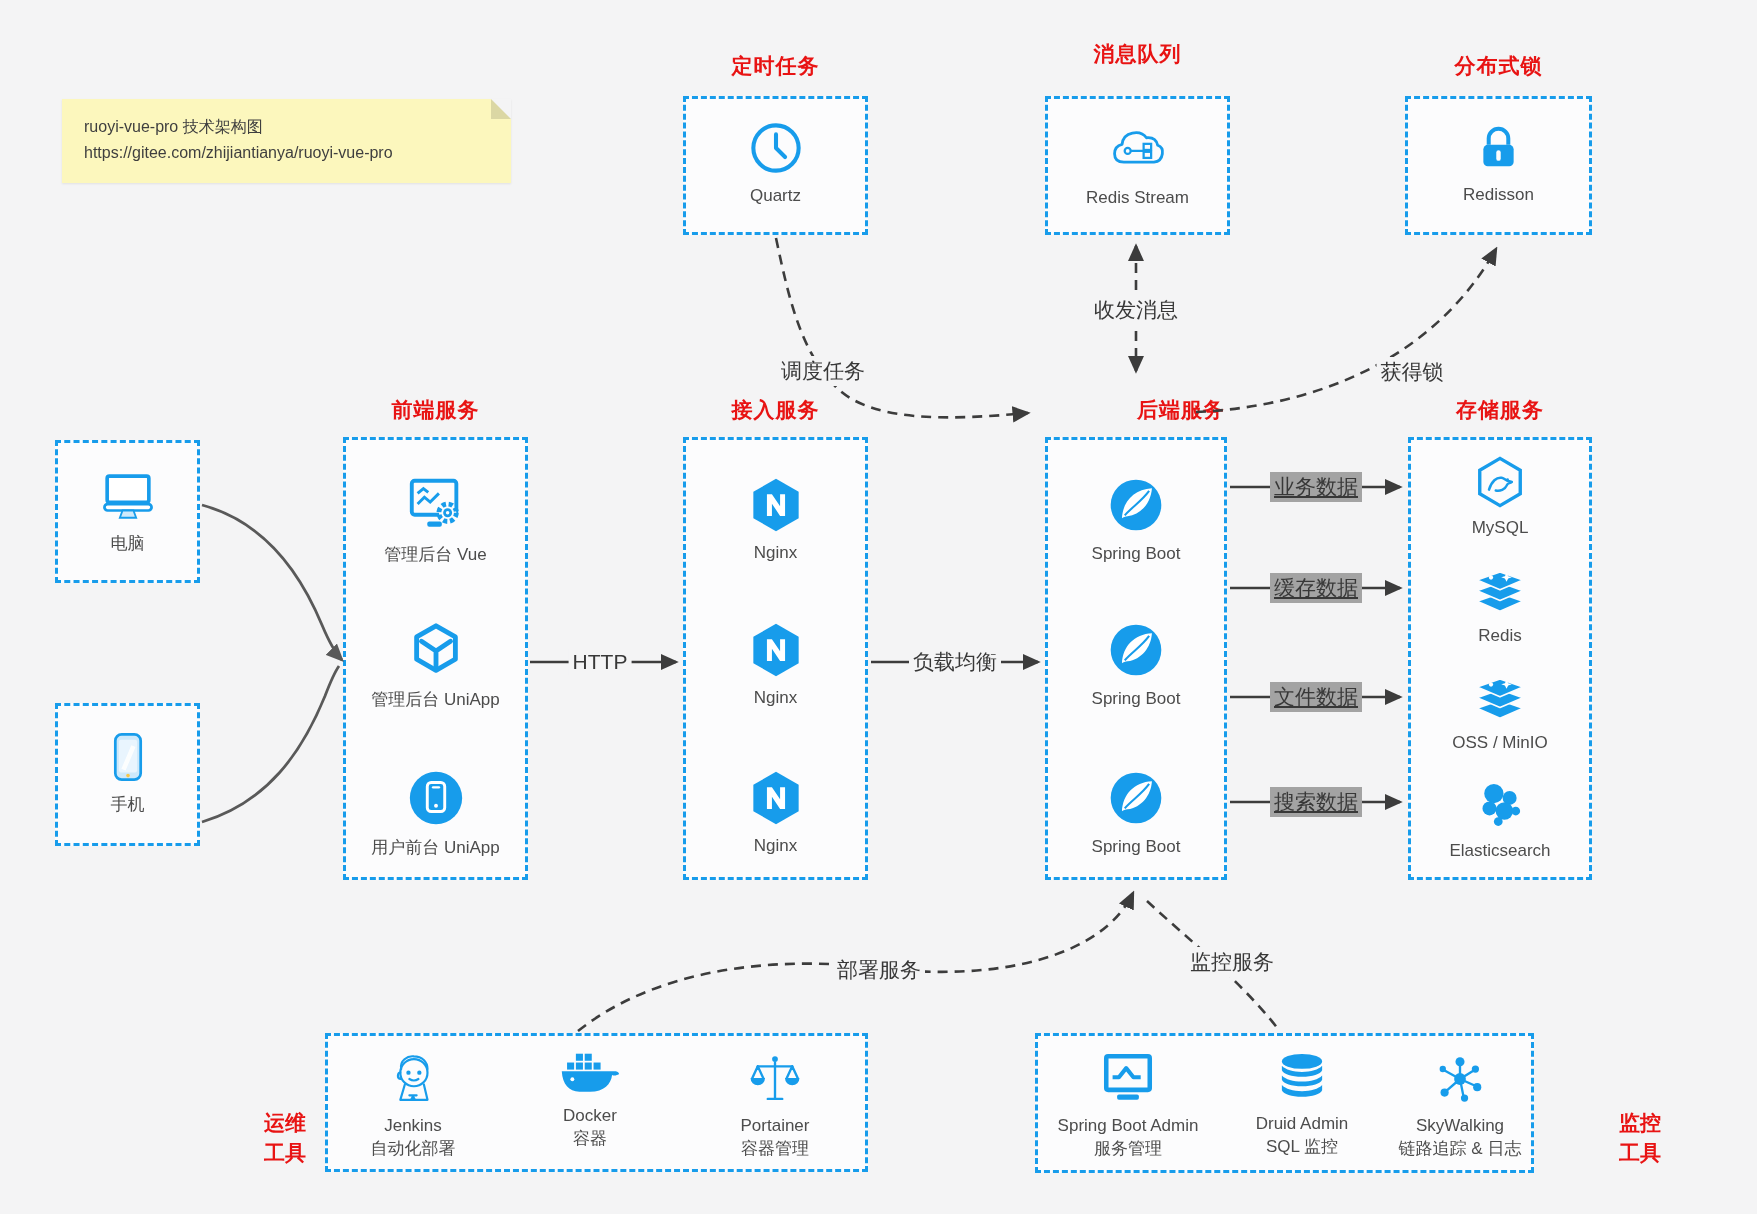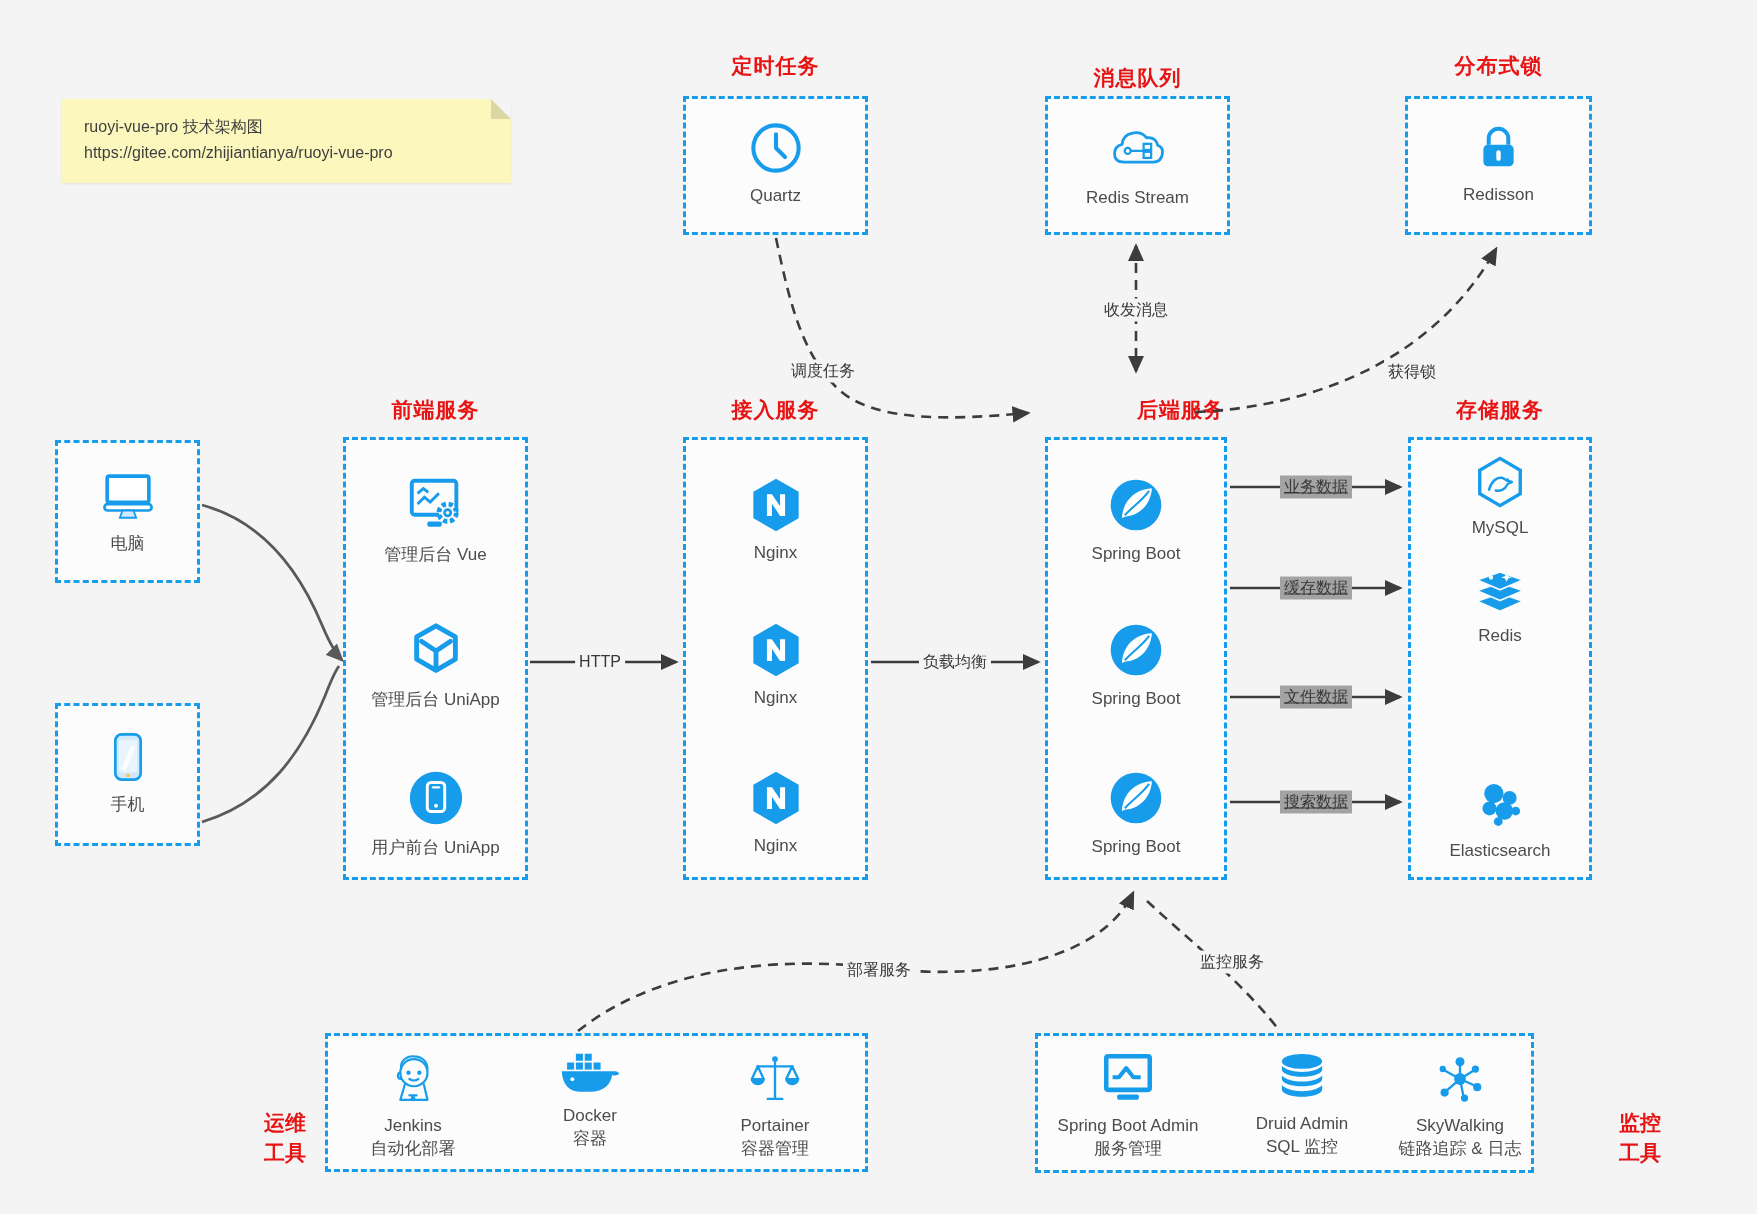--- a/index.html
+++ b/index.html
@@ -19,37 +19,37 @@
   .cluster{position:absolute;border:3px dashed var(--blue);background:var(--boxbg);box-sizing:border-box;}
   .ctitle{position:absolute;text-align:center;color:var(--red);font-weight:700;font-size:21px;letter-spacing:1px;white-space:nowrap;}
   .sidelabel{position:absolute;text-align:center;color:var(--red);font-weight:700;font-size:21px;line-height:30px;margin-top:36px;}
 
   .node{position:absolute;left:0;width:100%;display:flex;flex-direction:column;align-items:center;color:var(--blue);}
   .node .ic svg{display:block;}
   .cap{margin-top:8px;font-size:17px;color:var(--cap);white-space:nowrap;line-height:22px;}
   .cap2{margin-top:6px;font-size:17px;color:var(--cap);text-align:center;line-height:23px;white-space:nowrap;}
 
   .wires{position:absolute;left:0;top:0;pointer-events:none;}
-  .elabel{position:absolute;transform:translate(-50%,-50%);font-size:16px;color:#383838;
+  .elabel{position:absolute;transform:translate(-50%,-50%);font-size:21px;color:#383838;
           background:var(--bg);padding:1px 4px;white-space:nowrap;}
   .elabel.w{background:#a3a3a3;text-decoration:underline;}
 </style>
 </head>
 <body>
 
 <div id="canvas">
 
   <div class="note">
     <div class="fold"></div>
     <div class="ln">ruoyi-vue-pro 技术架构图</div>
     <div class="ln">https://gitee.com/zhijiantianya/ruoyi-vue-pro</div>
   </div>
 
   <div class="ctitle" style="left:683px;top:52px;width:185px">定时任务</div>
-  <div class="ctitle" style="left:1045px;top:64px;width:185px">消息队列</div>
+  <div class="ctitle" style="left:1045px;top:40px;width:185px">消息队列</div>
   <div class="ctitle" style="left:1405px;top:52px;width:187px">分布式锁</div>
   <div class="ctitle" style="left:343px;top:396px;width:185px">前端服务</div>
   <div class="ctitle" style="left:683px;top:396px;width:185px">接入服务</div>
   <div class="ctitle" style="left:1090px;top:396px;width:182px">后端服务</div>
   <div class="ctitle" style="left:1408px;top:396px;width:184px">存储服务</div>
 
   <div class="sidelabel" style="left:245px;top:1072px;width:80px">
     <div>运维</div>
     <div>工具</div>
   </div>
@@ -242,20 +242,34 @@
           <g fill="currentColor" stroke="#fcfcfd" stroke-width="2" stroke-linejoin="round">
             <path d="M33 33 61 43 33 55 5 43Z"></path>
               <path d="M33 20 61 30 33 42 5 30Z"></path>
               <path d="M33 7 61 17 33 29 5 17Z"></path>
           </g>
           <circle cx="22" cy="14" r="2.6" fill="#ffffff"></circle>
           <polygon points="41,8 43,12.5 47.5,13.5 43,15 41,19 39,15 34.5,13.5 39,12.5" fill="#ffffff"></polygon>
         </svg>
       </span>
       <span class="cap">Redis</span>
+    </div>
+    <div class="node" style="top:233px">
+      <span class="ic">
+        <svg viewBox="0 0 66 62" width="54" height="51">
+          <g fill="currentColor" stroke="#fcfcfd" stroke-width="2" stroke-linejoin="round">
+            <path d="M33 33 61 43 33 55 5 43Z"></path>
+              <path d="M33 20 61 30 33 42 5 30Z"></path>
+              <path d="M33 7 61 17 33 29 5 17Z"></path>
+          </g>
+          <circle cx="22" cy="14" r="2.6" fill="#ffffff"></circle>
+          <polygon points="41,8 43,12.5 47.5,13.5 43,15 41,19 39,15 34.5,13.5 39,12.5" fill="#ffffff"></polygon>
+        </svg>
+      </span>
+      <span class="cap">OSS / MinIO</span>
     </div>
     <div class="node" style="top:336px">
       <span class="ic">
         <svg viewBox="0 0 64 64" width="56" height="56" fill="currentColor">
           <circle cx="25" cy="20" r="11"></circle>
             <circle cx="43" cy="25" r="8"></circle>
             <circle cx="20" cy="37" r="8"></circle>
           <circle cx="37" cy="40" r="10"></circle>
             <circle cx="50" cy="40" r="5"></circle>
             <circle cx="30" cy="52" r="5"></circle>

